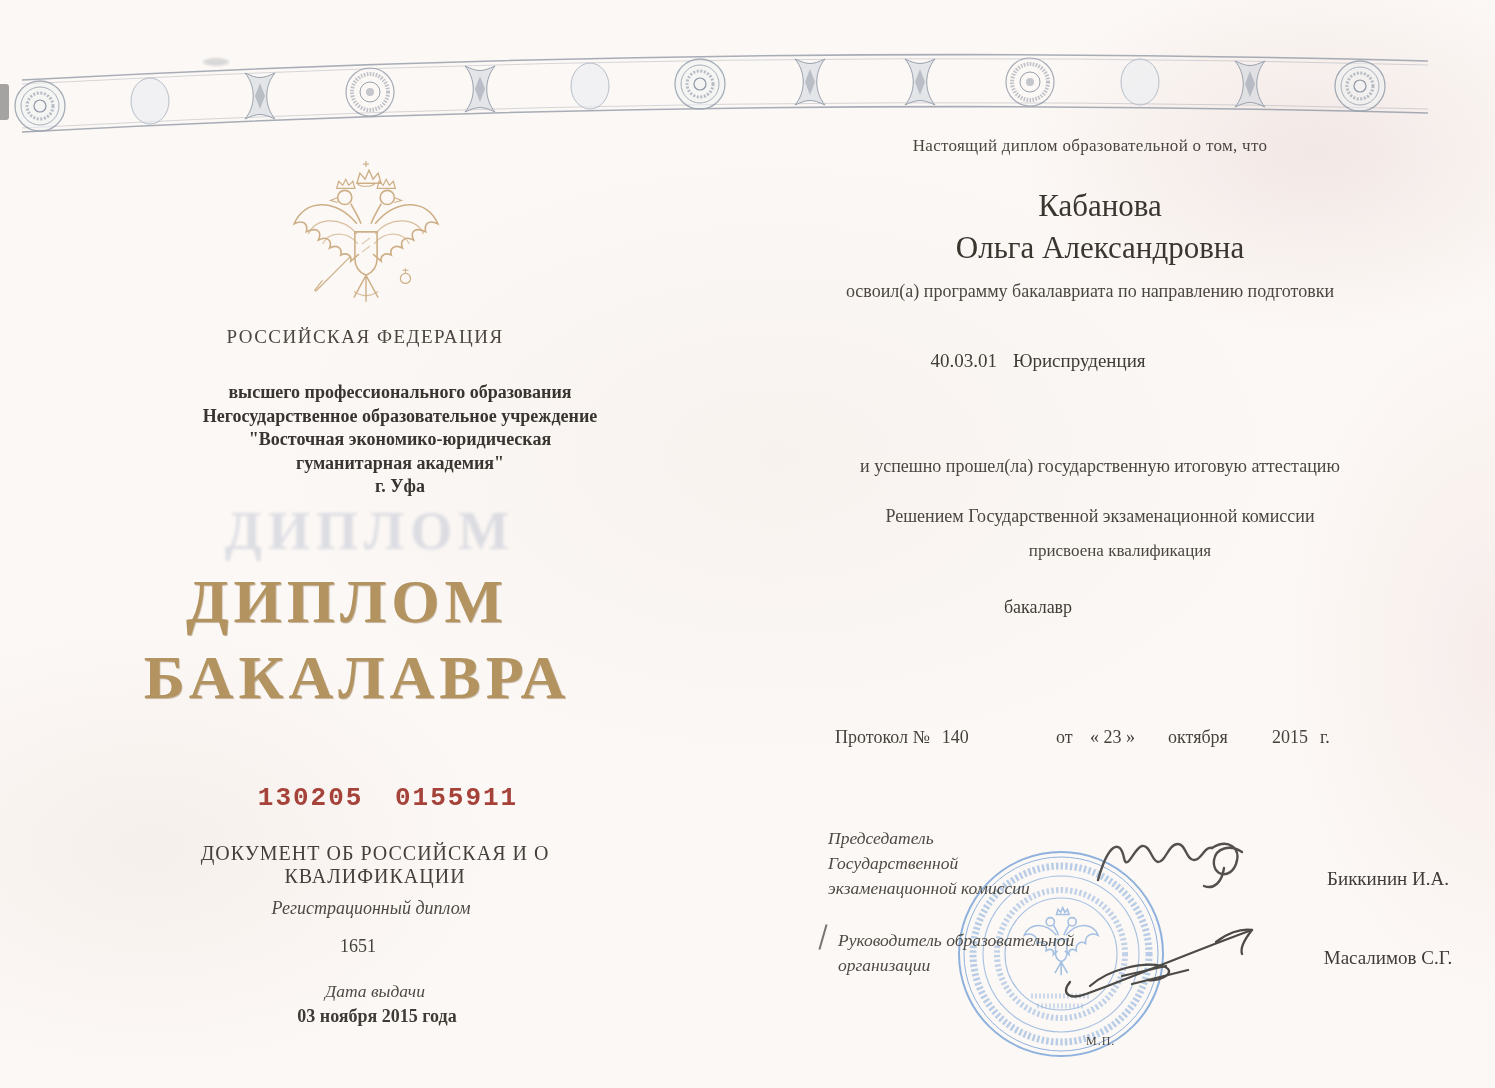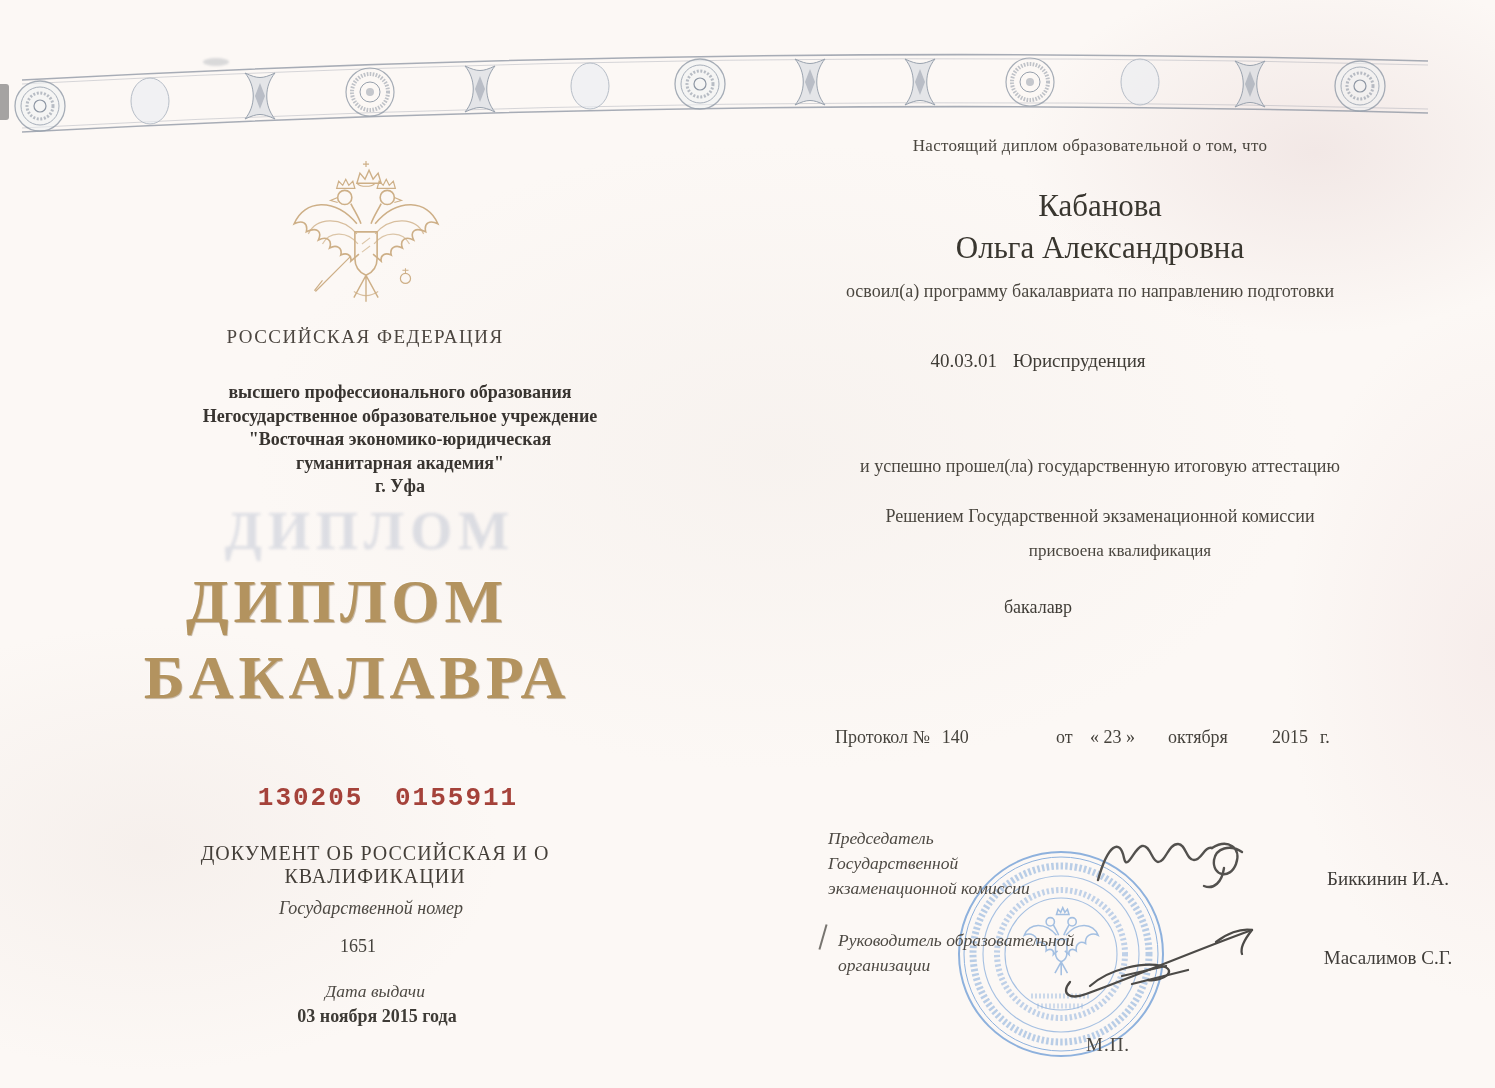--- a/index.html
+++ b/index.html
@@ -43,21 +43,21 @@
   .decision2{left:820px;top:541px;width:600px;font-size:17px;color:#4a463f;}
   .qual{left:788px;top:597px;width:500px;font-size:18px;color:#3f3c36;}
   .proto{top:727px;font-size:18px;color:#45423c;}
   .proto .gap{display:inline-block;width:12px;}
   .role{font-size:17.5px;line-height:25px;color:#4d4943;}
   .role1{left:828px;top:826px;width:330px;}
   .role2{left:838px;top:928px;width:330px;}
   .signame{font-size:19px;color:#3f3c38;width:200px;}
   .signame1{left:1288px;top:868px;}
   .signame2{left:1288px;top:947px;}
-  .mp{left:1086px;top:1034px;font-size:19px;color:#4a4742;letter-spacing:1px;}
+  .mp{left:1086px;top:1034px;font-size:12px;color:#4a4742;letter-spacing:1px;}
   .seal{left:953px;top:846px;opacity:0.88;}
   .sig1{left:1092px;top:828px;}
   .sig2{left:1056px;top:920px;}
   .slash{left:822px;top:924px;width:2px;height:26px;background:#55524d;transform:rotate(16deg);opacity:.8;}
   .edge-mark{left:0;top:84px;width:9px;height:36px;background:#4d4d50;opacity:.5;border-radius:0 3px 3px 0;}
   .smudge{left:203px;top:58px;width:26px;height:8px;background:#9aa0a8;opacity:.35;border-radius:50%;filter:blur(1px);}
 </style>
 </head>
 <body>
 
@@ -160,21 +160,21 @@
 
     <div class="abs c watermark">ДИПЛОМ</div>
 
     <div class="abs c title-line title1">ДИПЛОМ</div>
     <div class="abs c title-line title2">БАКАЛАВРА</div>
 
     <div class="abs c serial">130205 0155911</div>
 
     <div class="abs c doccap">ДОКУМЕНТ ОБ РОССИЙСКАЯ И О КВАЛИФИКАЦИИ</div>
 
-    <div class="abs c it reglabel">Государственной номер</div>
+    <div class="abs c it reglabel">Регистрационный диплом</div>
     <div class="abs c regnum">1651</div>
 
     <div class="abs c it datelabel">Дата выдачи</div>
     <div class="abs c dateval">03 ноября 2015 года</div>
   </div>
 
   <div>
 
     <div class="abs c intro">Настоящий диплом образовательной о том, что</div>
 

